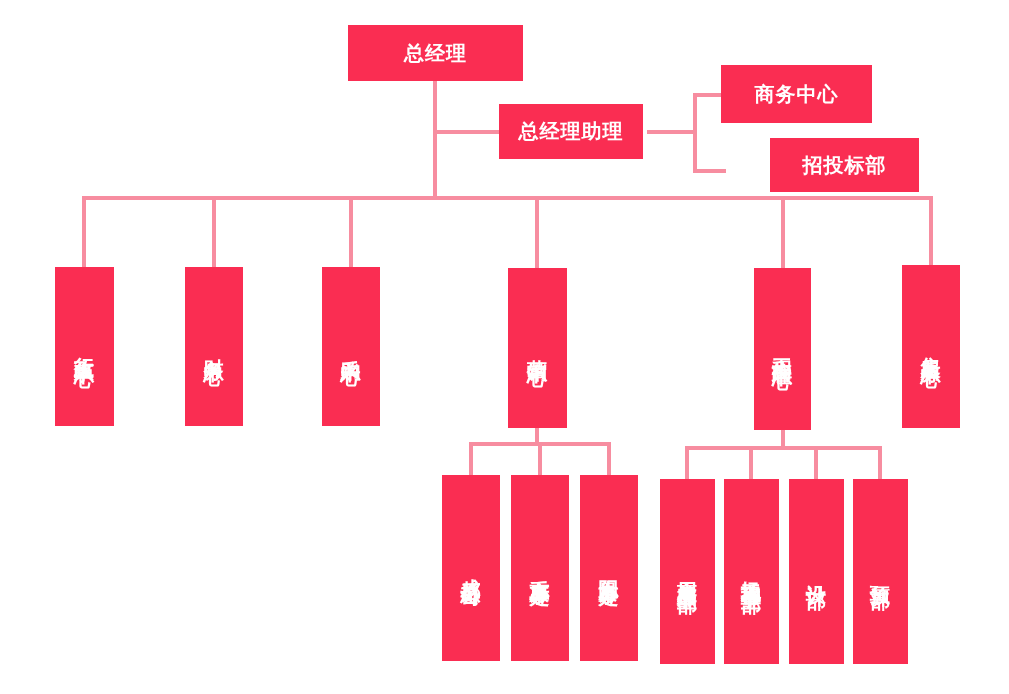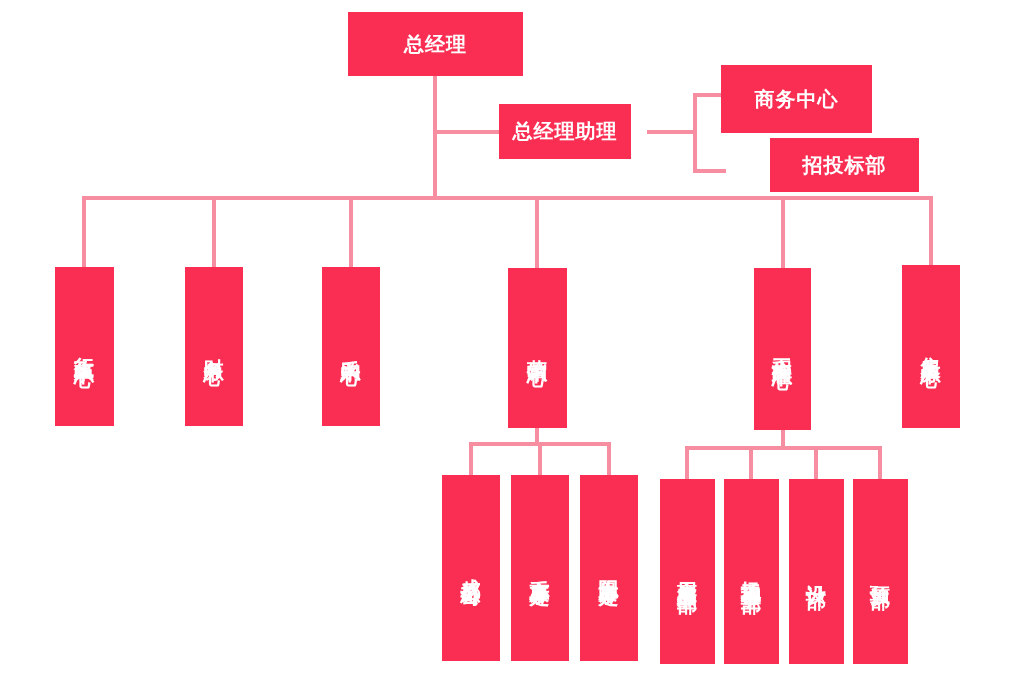--- a/index.html
+++ b/index.html
@@ -67,24 +67,24 @@
   <div class="line" style="left:538px; top:444px; width:4px;   height:32px;"></div>
   <div class="line" style="left:607px; top:444px; width:4px;   height:32px;"></div>
 
   <div class="line" style="left:781px; top:428px; width:4px;   height:22px;"></div>
   <div class="line" style="left:685px; top:446px; width:197px; height:4px;"></div>
   <div class="line" style="left:685px; top:448px; width:4px;   height:32px;"></div>
   <div class="line" style="left:749px; top:448px; width:4px;   height:32px;"></div>
   <div class="line" style="left:814px; top:448px; width:4px;   height:32px;"></div>
   <div class="line" style="left:878px; top:448px; width:4px;   height:32px;"></div>
 
-  <div class="node h" style="left:348px; top:12px;  width:175px; height:64px;">总经理</div>
+  <div class="node h" style="left:348px; top:25px;  width:175px; height:56px;">总经理</div>
 
-  <div class="node h" style="left:499px; top:104px; width:132px; height:55px;">总经理助理</div>
-  <div class="node h" style="left:721px; top:65px;  width:151px; height:68px;">商务中心</div>
+  <div class="node h" style="left:499px; top:104px; width:144px; height:55px;">总经理助理</div>
+  <div class="node h" style="left:721px; top:65px;  width:151px; height:58px;">商务中心</div>
   <div class="node h" style="left:722px; top:138px; width:149px; height:54px;margin-left:48px;">招投标部</div>
 
   <div class="node v" style="left:55px;  top:267px; width:59px; height:159px;">行政人事中心</div>
   <div class="node v" style="left:185px; top:267px; width:58px; height:159px;">财务中心</div>
   <div class="node v" style="left:322px; top:267px; width:58px; height:159px;">采购中心</div>
   <div class="node v" style="left:508px; top:268px; width:59px; height:160px;">营销中心</div>
   <div class="node v" style="left:754px; top:268px; width:57px; height:162px;">工程管理中心</div>
   <div class="node v" style="left:902px; top:265px; width:58px; height:163px;">售后服务中心</div>
 
   <div class="node v" style="left:442px; top:475px; width:58px; height:186px;">成都总公司</div>

